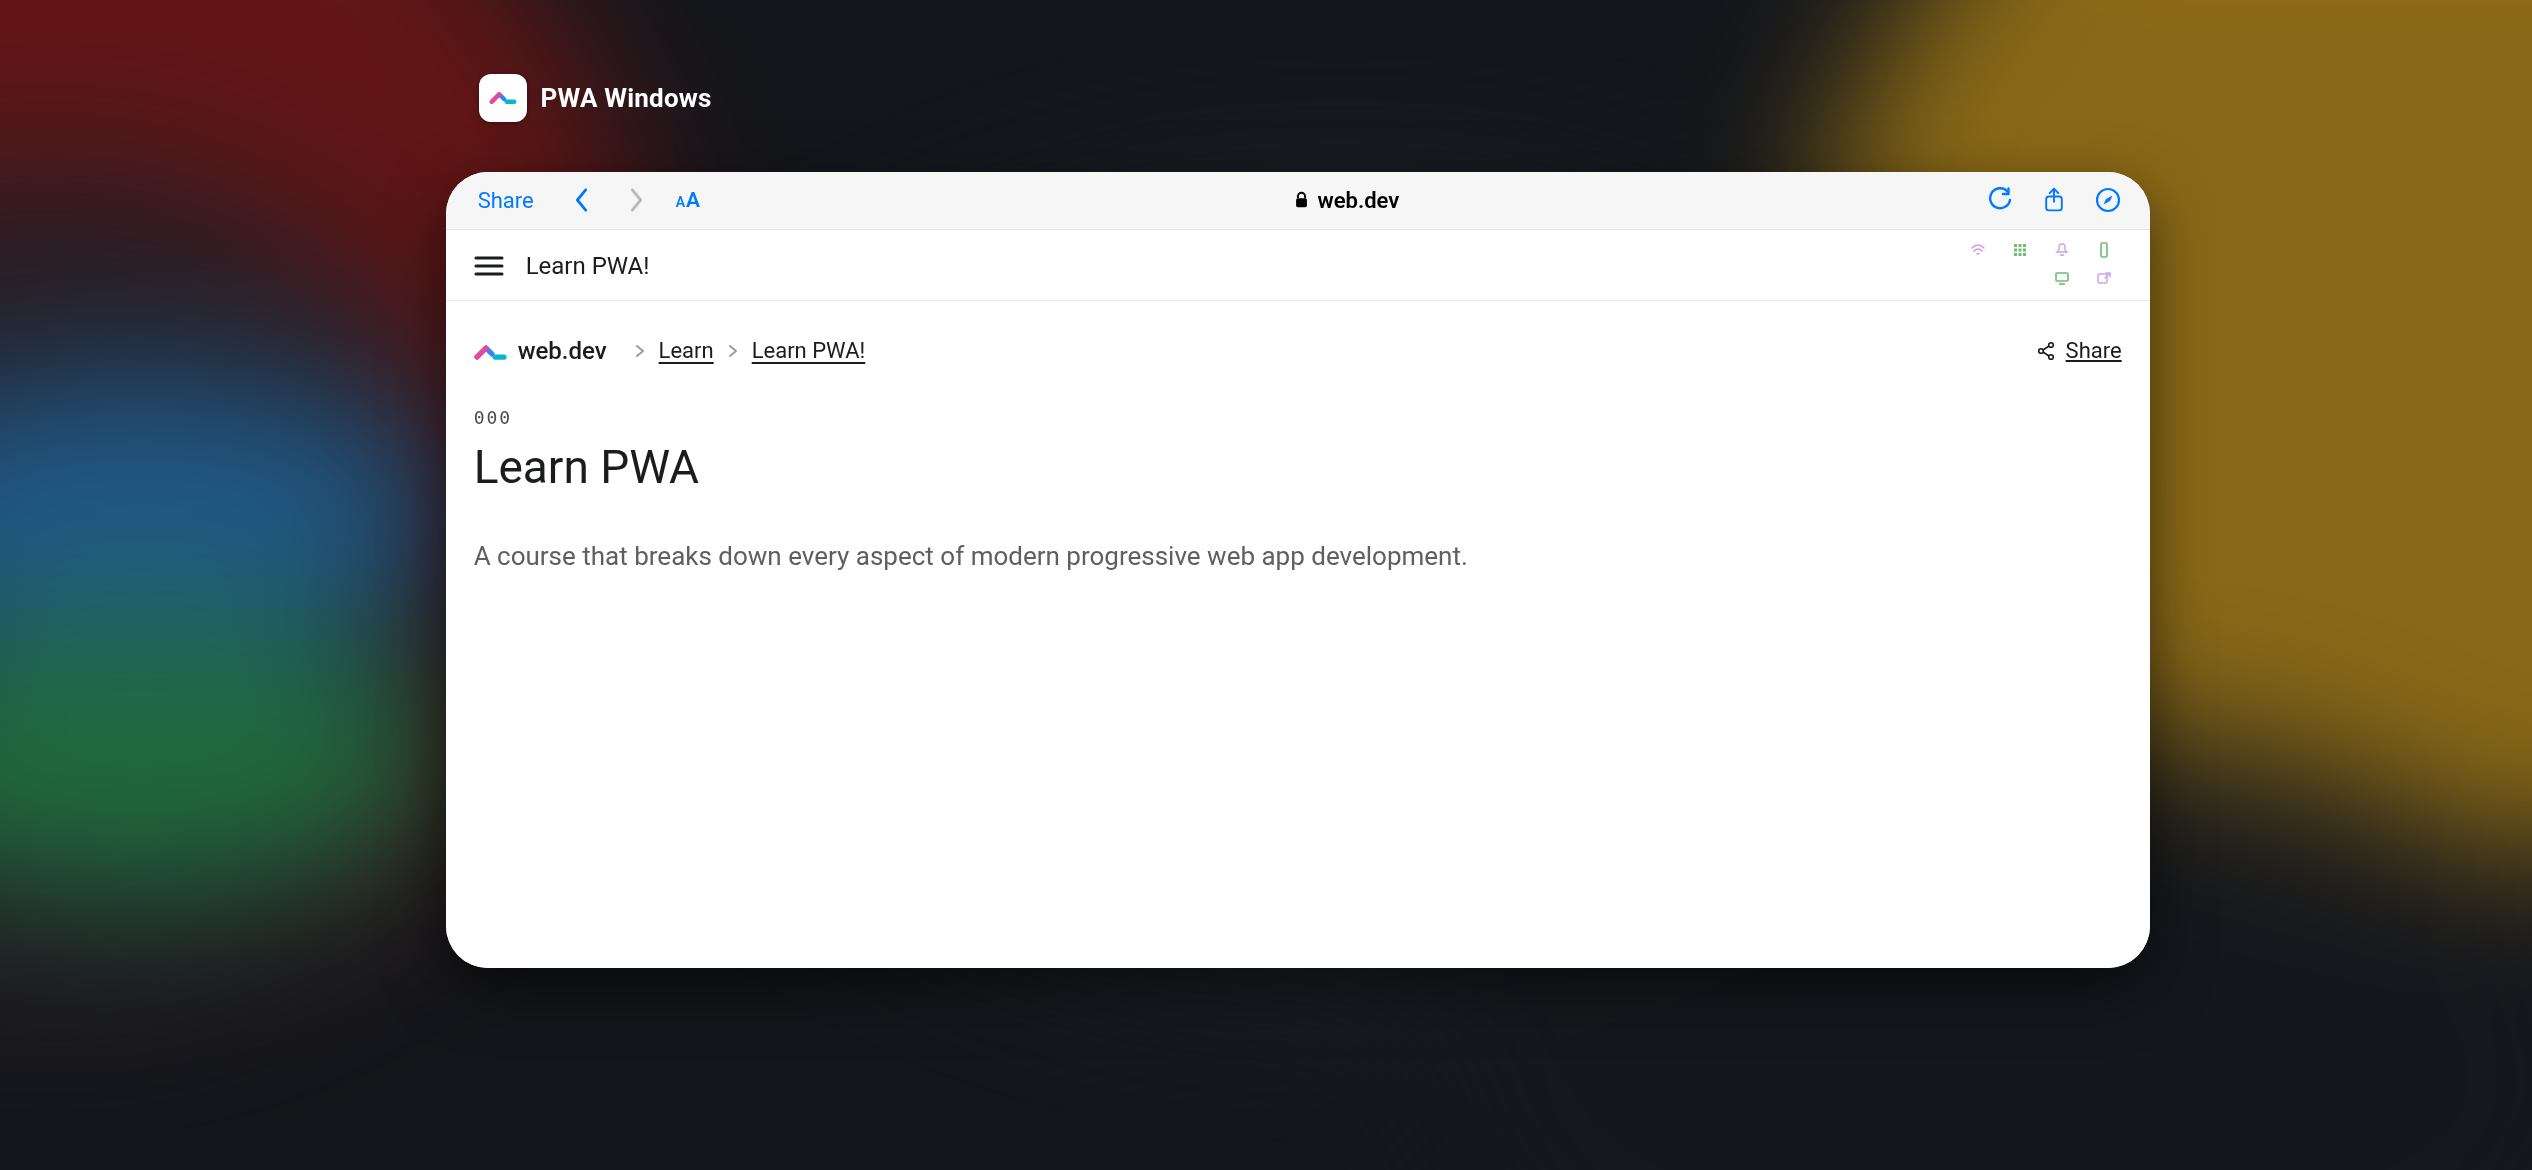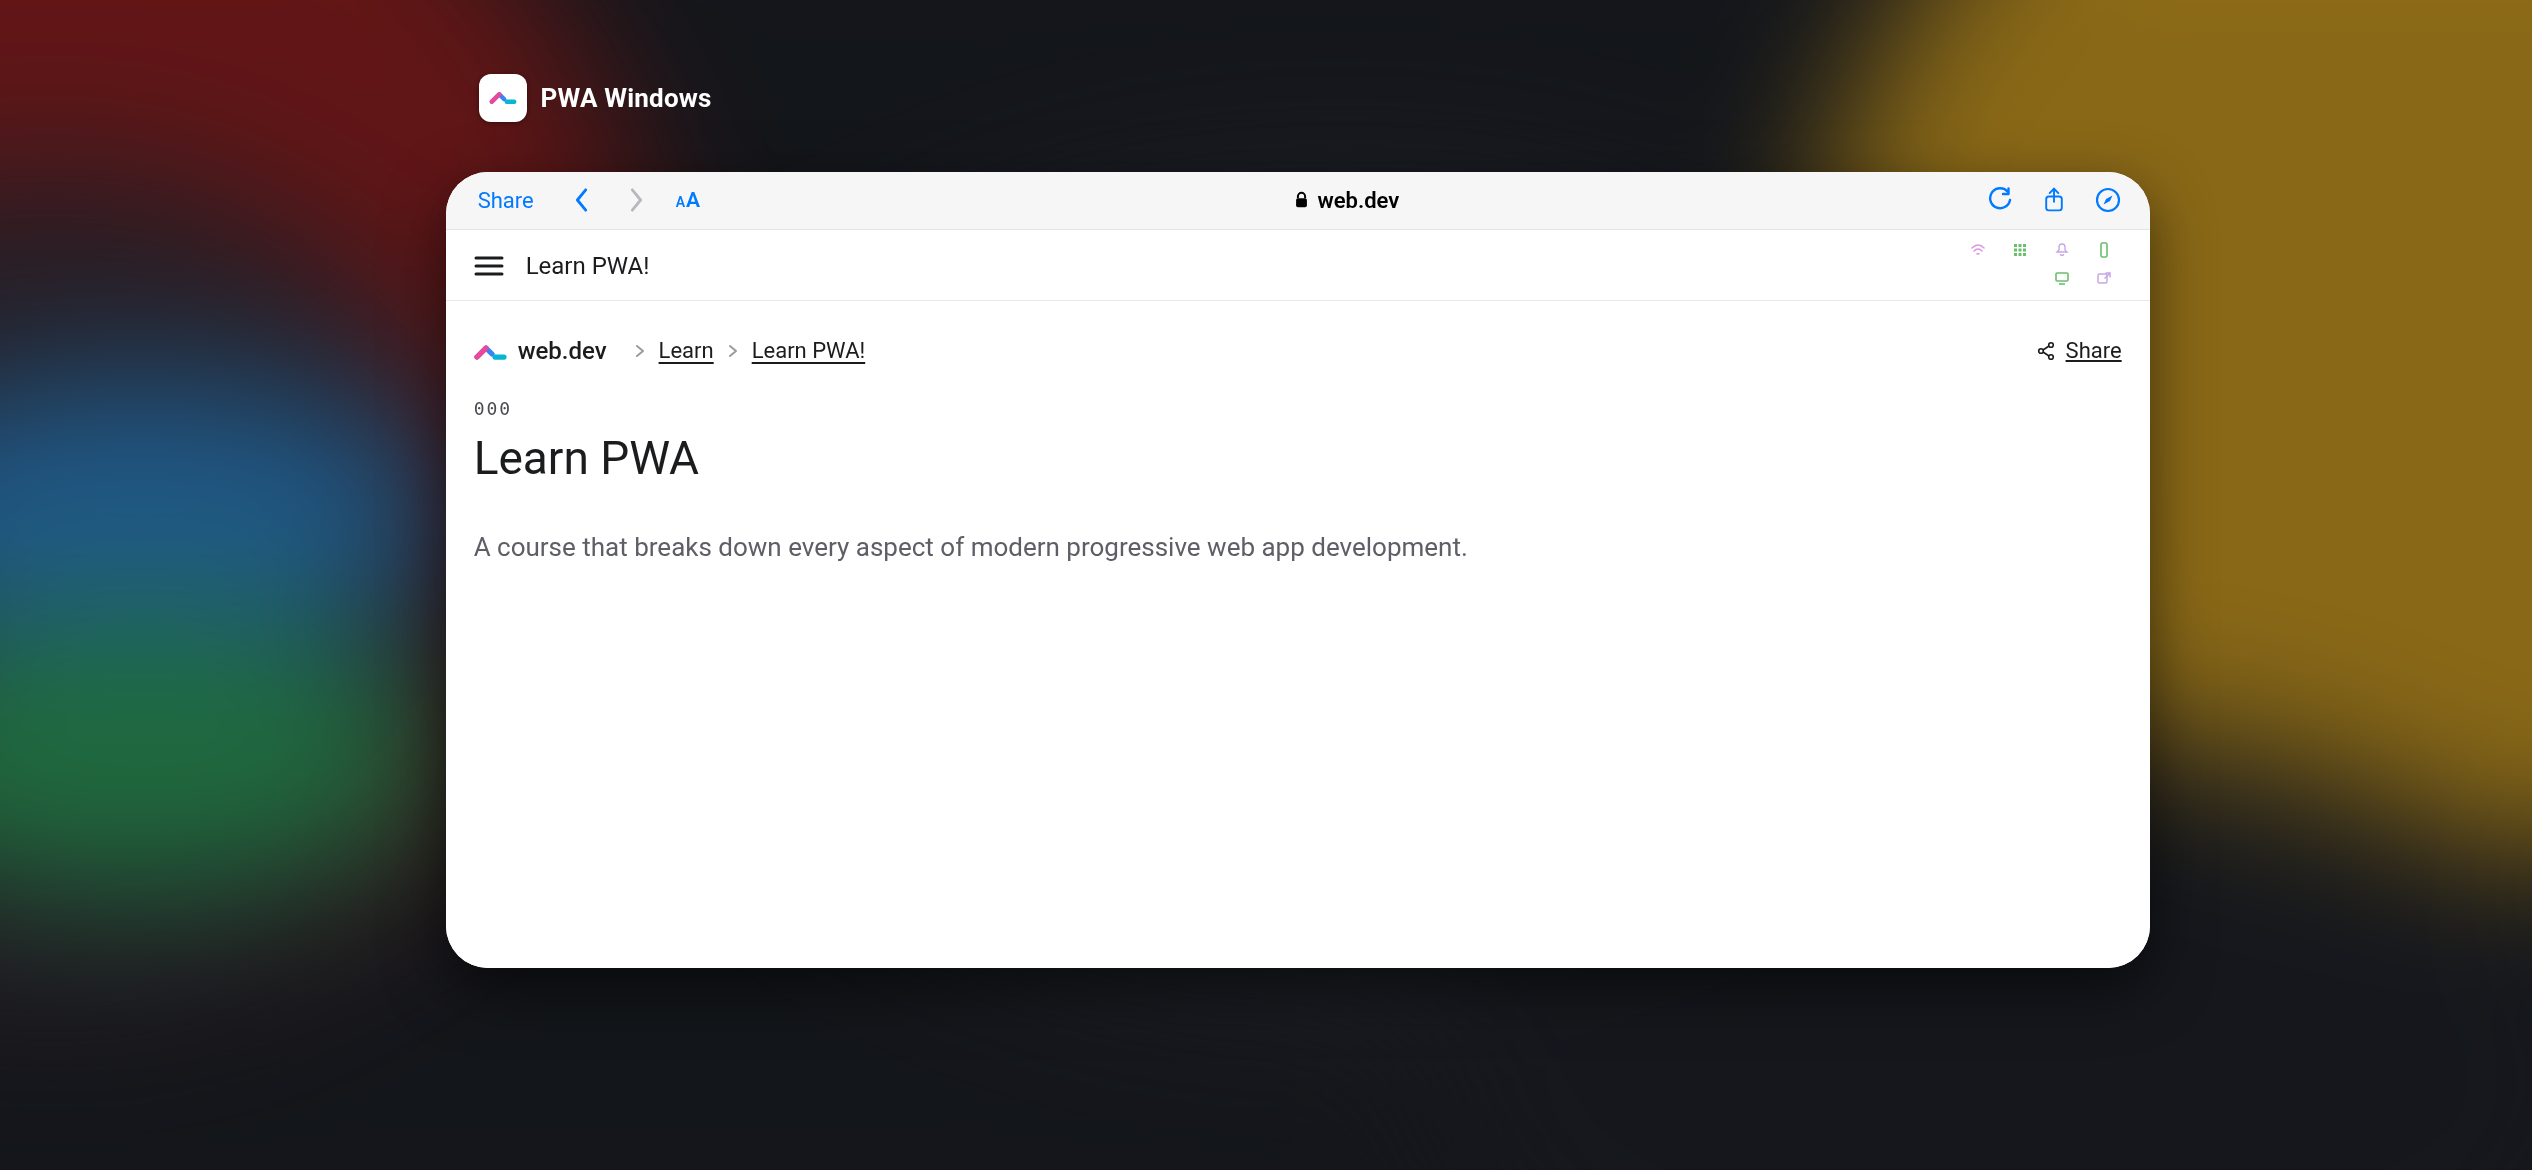--- a/index.html
+++ b/index.html
@@ -175,21 +175,21 @@
   .crumb-link { font-size: 22px; color:#1b1c1e; text-decoration: underline; text-underline-offset: 4px; cursor:pointer;text-align:center; }
   .share-area { margin-left: auto; display:flex; align-items:center; gap:10px; cursor:pointer; color:#1b1c1e; }
   .share-area svg { width: 20px; height: 20px; }
   .share-label { font-size: 22px; text-decoration: underline; }
 
   .chapter-number {
     font-family: ui-monospace, Menlo, monospace;
     font-size: 18px;
     color: #4a4a50;
     letter-spacing: 2px;
-    margin-top: 33px;
+    margin-top: 42px;
   }
   .article-title {
     font-size: 46px;
     font-weight: 400;
     color: #1b1c1e;
     margin-top: 12px;
   }
   .article-desc {
     font-size: 26px;
     color: #5e5e66;

